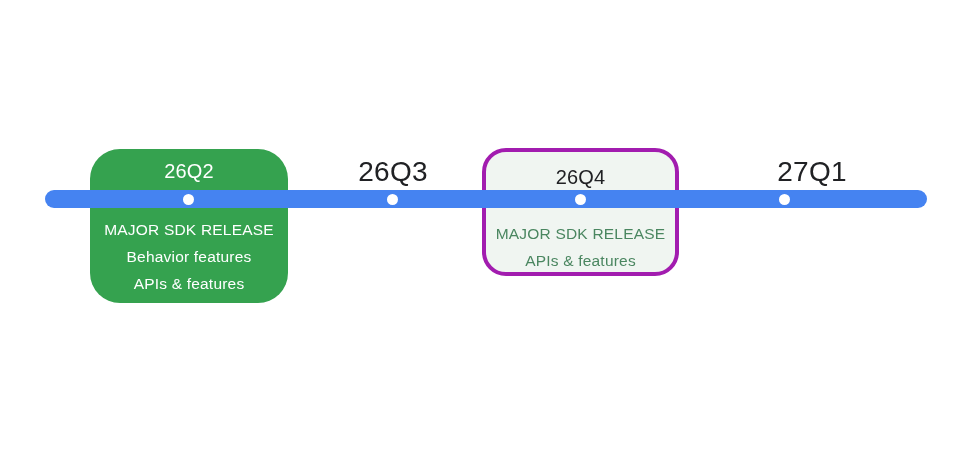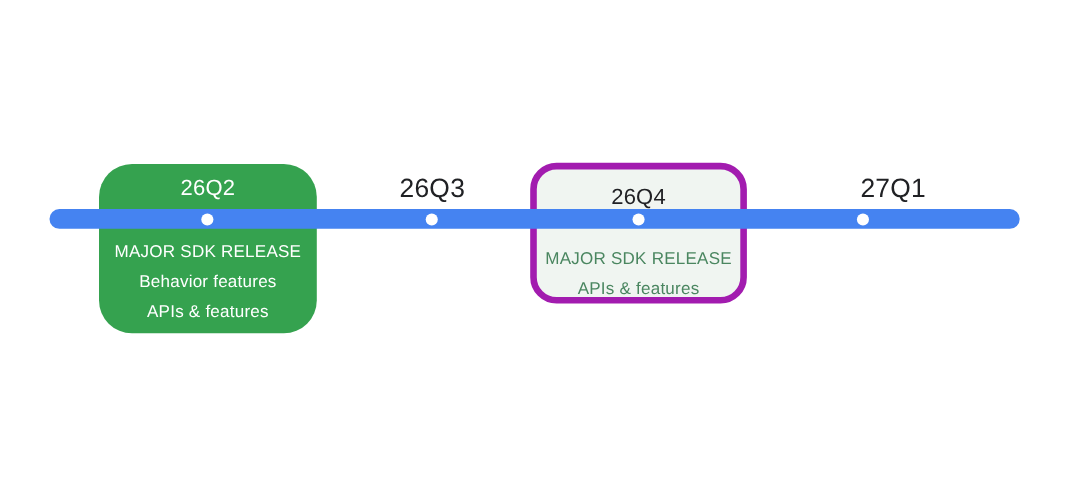--- a/index.html
+++ b/index.html
@@ -47,21 +47,21 @@
   .card-filled {
     left: 90px; top: 149px;
     width: 198px; height: 154px;
     background: #35A24F;
     border-radius: 30px;
   }
   .card-outlined {
     left: 482px; top: 148px;
     width: 197px; height: 128px;
     background: #F0F5F1;
-    border: 6px solid #a21caf;
+    border: 4px solid #a21caf;
     border-radius: 24px;
   }
   .card-title {
     position: absolute;
     left: 0; width: 100%;
     text-align: center;
     font-size: 20px;
     line-height: 20px;
     font-weight: 500;
     letter-spacing: 0.2px;
@@ -80,21 +80,21 @@
     font-size: 15.5px;
     line-height: 27px;
     letter-spacing: 0.2px;
   }
 
   
   .q-label {
     position: absolute;
     top: 161px;
     transform: translateX(-50%);
-    font-size: 24px;
+    font-size: 28px;
     line-height: 21px;
     font-weight: 500;
     letter-spacing: 0.2px;
     color: #202124;
     z-index: 4;
     white-space: nowrap;
   }
   .q-label-1 { left: 393px; }
   .q-label-3 { left: 812px; }
 </style>

